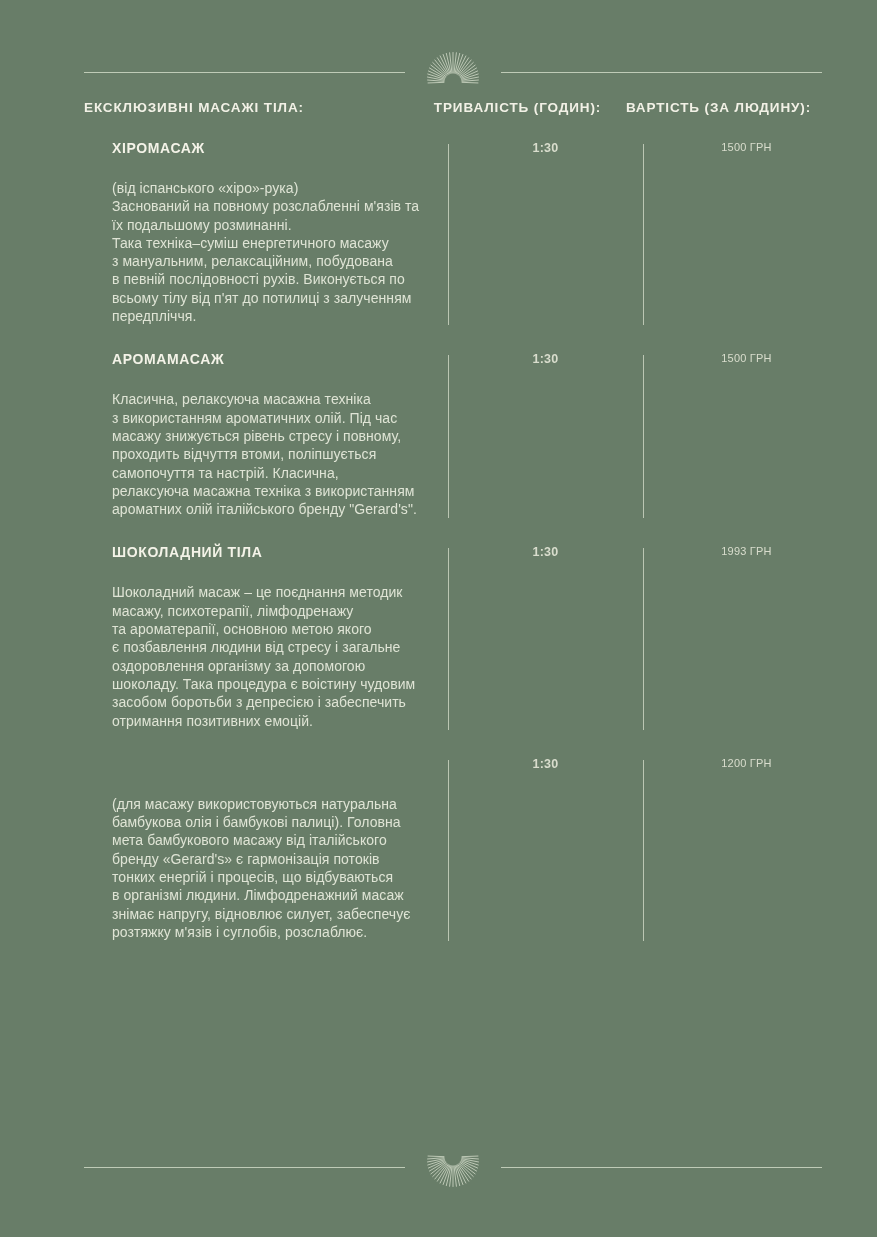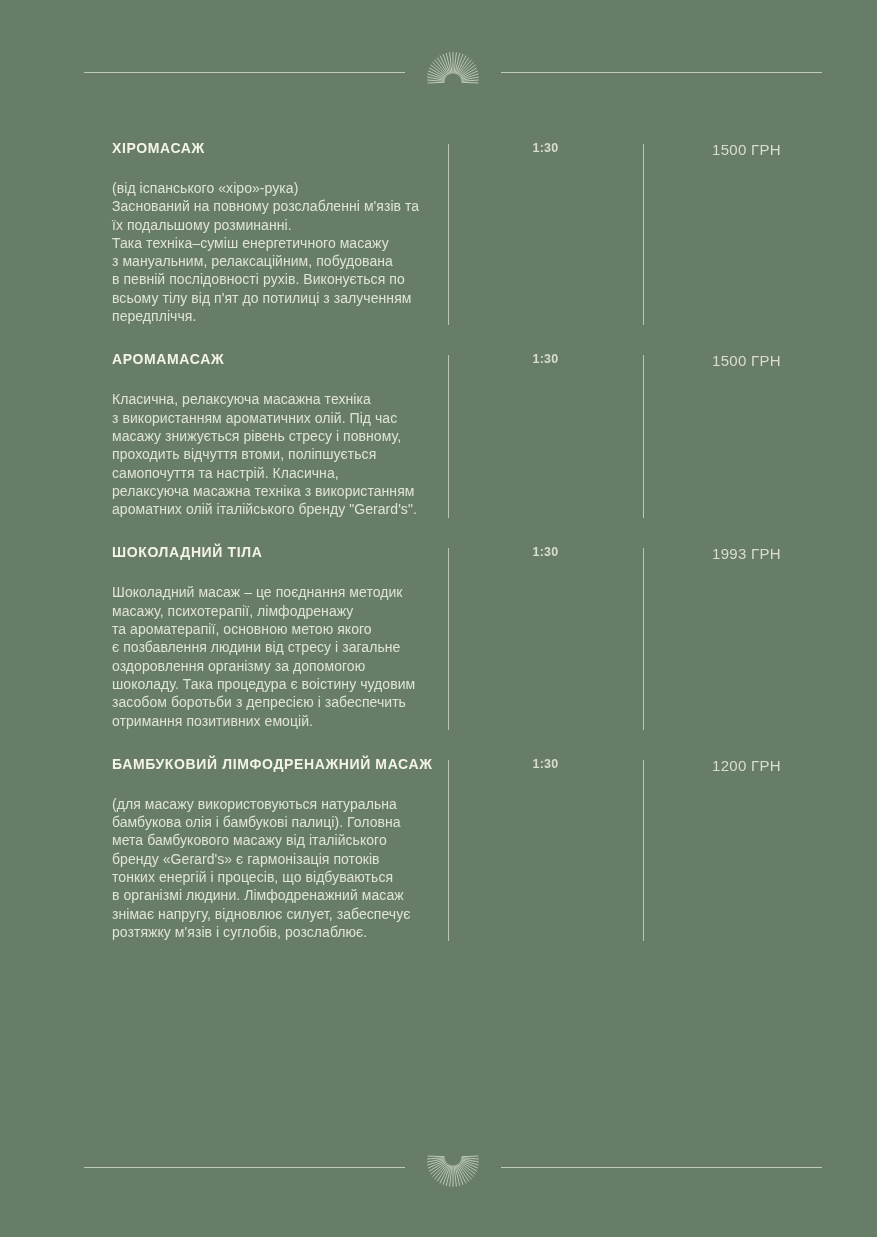--- a/index.html
+++ b/index.html
@@ -106,21 +106,21 @@
     font-weight: 700;
     letter-spacing: .02em;
     color: #d9ddcd;
   }
   .svc-price {
     position: absolute;
     left: 531px;
     top: 1px;
     width: 207px;
     text-align: center;
-    font-size: 15px;
+    font-size: 11px;
     font-weight: 400;
     letter-spacing: .02em;
     color: #d9ddcd;
   }
 
   .svc-desc {
     width: 334px;
     margin-top: 13px;
     font-size: 14px;
     line-height: 18.3px;
@@ -182,20 +182,25 @@
             <line x1="46.58" y1="35.28" x2="63.25" y2="30.00"></line>
             <line x1="46.83" y1="36.28" x2="63.52" y2="33.04"></line>
             <line x1="46.97" y1="37.31" x2="63.43" y2="36.03"></line>
             <line x1="46.99" y1="38.34" x2="62.98" y2="38.94"></line>
           </g>
       </svg>
     </div>
     <div class="rule"></div>
   </div>
 
+  <div class="col-heads">
+    <div class="ch ch-services">ЕКСКЛЮЗИВНІ МАСАЖІ ТІЛА:</div>
+    <div class="ch ch-duration">ТРИВАЛІСТЬ (ГОДИН):</div>
+    <div class="ch ch-price">ВАРТІСТЬ (ЗА ЛЮДИНУ):</div>
+  </div>
 
   <div class="rows">
 
     <div class="row">
       <div class="divider d1" style="height: 181.375px;"></div>
       <div class="divider d2" style="height: 181.375px;"></div>
       <div class="row-head">
         <div class="svc-title">ХІРОМАСАЖ</div>
         <div class="svc-duration">1:30</div>
         <div class="svc-price">1500 ГРН</div>
@@ -245,21 +250,20 @@
 шоколаду. Така процедура є воістину чудовим
 засобом боротьби з депресією і забеспечить
 отримання позитивних емоцій.</div>
       <div class="row-spacer"></div>
     </div>
 
     <div class="row">
       <div class="divider d1" style="height: 181.375px;"></div>
       <div class="divider d2" style="height: 181.375px;"></div>
       <div class="row-head">
-        <div class="svc-title">БАМБУКОВИЙ ЛІМФОДРЕНАЖНИЙ МАСАЖ</div>
         <div class="svc-duration">1:30</div>
         <div class="svc-price">1200 ГРН</div>
       </div>
       <div class="svc-desc">(для масажу використовуються натуральна
 бамбукова олія і бамбукові палиці). Головна
 мета бамбукового масажу від італійського
 бренду «Gerard's» є гармонізація потоків
 тонких енергій і процесів, що відбуваються
 в організмі людини. Лімфодренажний масаж
 знімає напругу, відновлює силует, забеспечує

